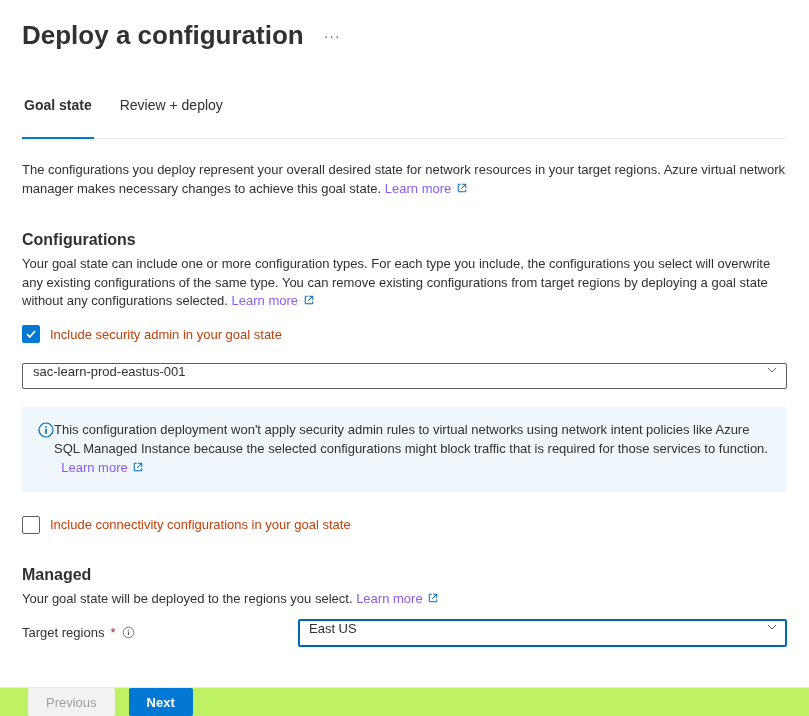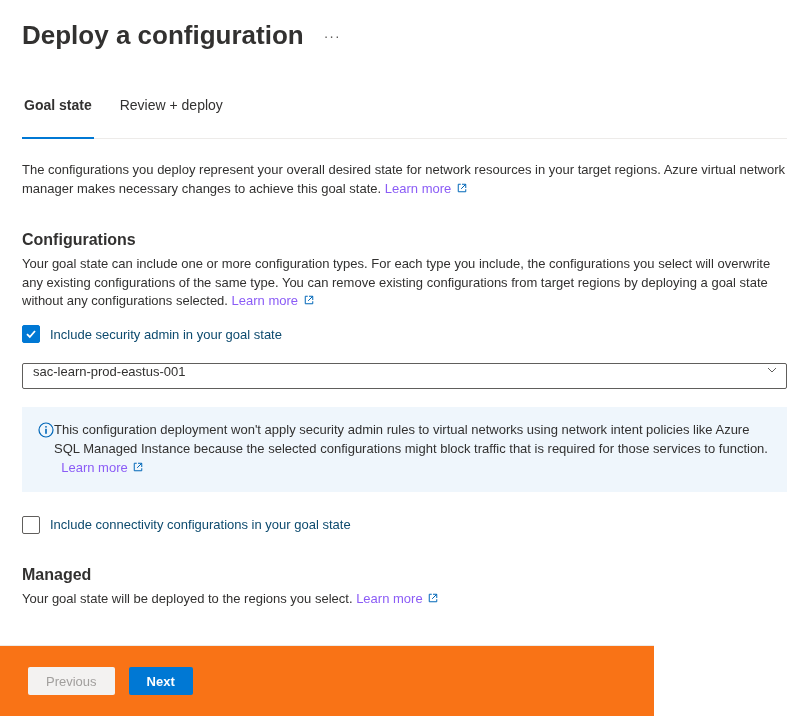--- a/index.html
+++ b/index.html
@@ -100,21 +100,21 @@
       border-color: #0078d4;
     }
     .checkbox.checked svg {
       display: block;
     }
     .checkbox svg {
       display: none;
     }
     .checkbox-label {
       font-size: 13px;
-      color: #0c4a6e;
+      color: #c2410c;
     }
     .field-row {
       display: flex;
       align-items: center;
       margin-bottom: 18px;
     }
     .field-label {
       width: 276px;
       font-size: 13px;
       color: #323130;
@@ -171,26 +171,26 @@
       color: #323130;
       line-height: 1.45;
     }
     .regions-section {
       margin-top: 4px;
     }
     .footer {
       position: fixed;
       left: 0;
       bottom: 0;
-      width: 654px;
+      width: 809px;
       border-top: 1px solid #edebe9;
-      padding: 21px 28px;
+      padding: 0 28px;
       display: flex;
       gap: 14px;
-      background: #f97316;
+      background: #bef264;
     }
     .btn {
       height: 28px;
       padding: 0 18px;
       font-size: 13px;
       border: none;
       border-radius: 2px;
       cursor: pointer;
       font-family: inherit;
     }
@@ -297,18 +297,39 @@
     <span>Your goal state will be deployed to the regions you select.</span>
     <a class="link">
       <span>Learn more</span>
       <span class="ext-icon">
         <svg width="10" height="10" viewBox="0 0 12 12">
             <path fill="none" stroke="#0067b8" stroke-width="1.2" d="M4.5 1.5H1.5v9h9V7.5 M6 1.5h4.5V6 M10.5 1.5 5 7"></path>
           </svg>
       </span>
     </a>
   </p>
+  <div class="field-row">
+    <div class="field-label">
+      <span>Target regions</span>
+      <span class="required">*</span>
+      <span class="info-icon-wrap">
+        <svg width="13" height="13" viewBox="0 0 16 16">
+            <circle cx="8" cy="8" r="6.5" fill="none" stroke="#605e5c" stroke-width="1"></circle>
+            <circle cx="8" cy="5" r="0.8" fill="#605e5c"></circle>
+            <rect x="7.3" y="6.8" width="1.4" height="4.5" fill="#605e5c"></rect>
+          </svg>
+      </span>
+    </div>
+    <div class="dropdown focused">
+      <span>East US</span>
+      <span class="chevron-down">
+        <svg width="12" height="12" viewBox="0 0 12 12">
+            <path fill="none" stroke="#605e5c" stroke-width="1" d="M2 4l4 4 4-4"></path>
+          </svg>
+      </span>
+    </div>
+  </div>
 </div>
 
 <div class="footer">
   <button class="btn btn-secondary">Previous</button>
   <button class="btn btn-primary">Next</button>
 </div>
 
 </body></html>

